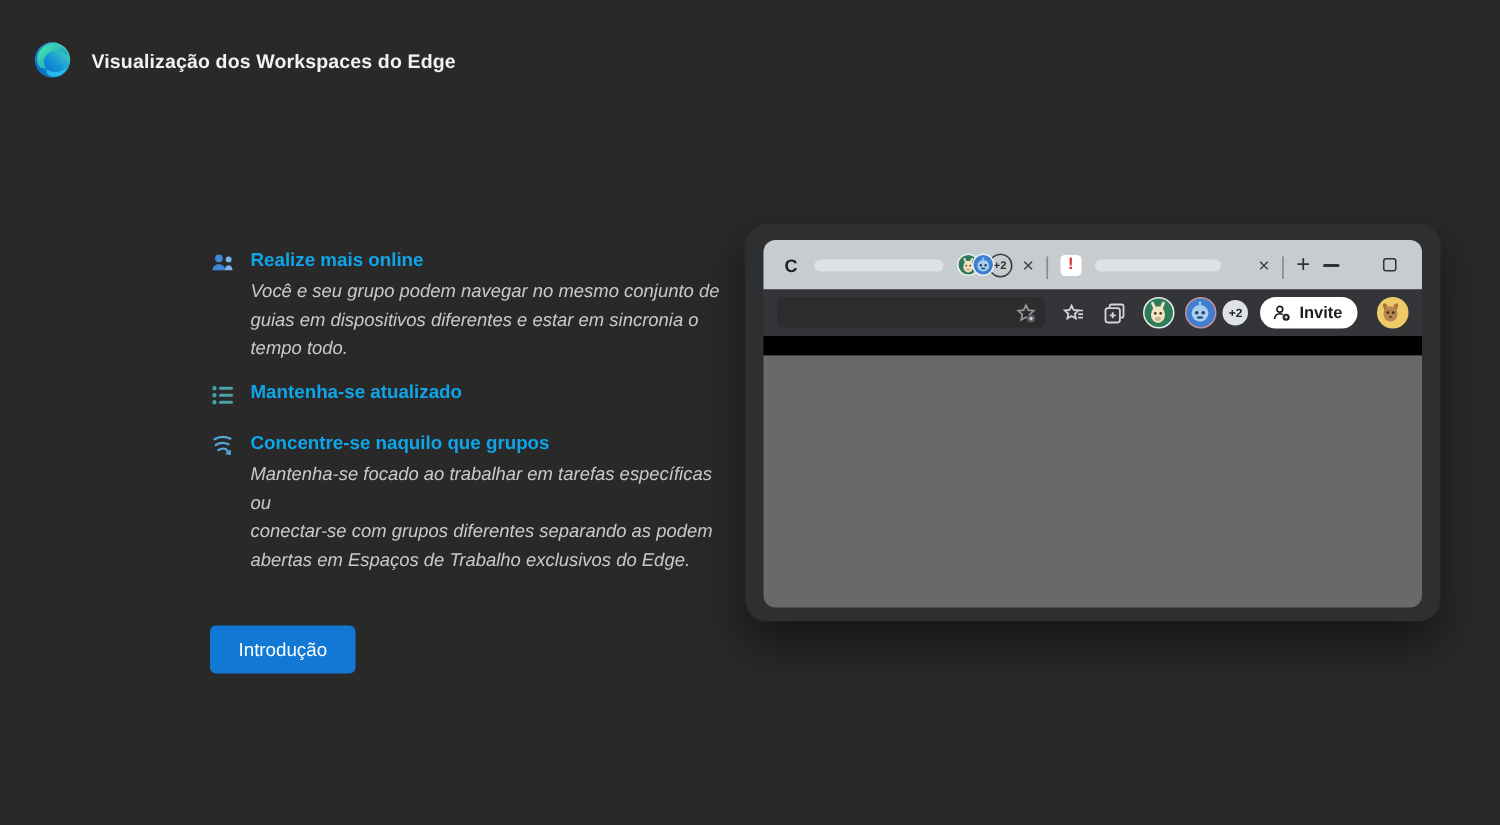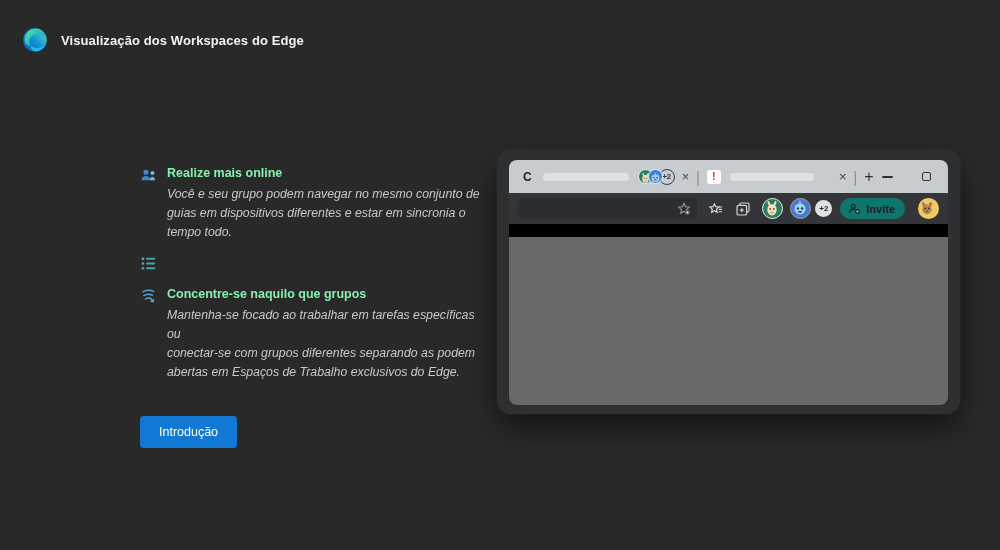--- a/index.html
+++ b/index.html
@@ -17,21 +17,21 @@
   .app-title { font-size: 13px; font-weight: 700; color: #f2f2f2; letter-spacing: .1px; }
 
   
   .left-col { position: absolute; left: 140px; top: 141px; width: 340px; }
   .hero { font-size: 27px; font-weight: 700; letter-spacing: .2px; }
   .hero .accent { color: #70dbcf; }
 
   .features { margin-top: 25px; }
   .feature { display: flex; gap: 10px; margin-bottom: 11px; }
   .feature-icon { width: 17px; flex: 0 0 17px; padding-top: 1px; }
-  .feature-title { font-size: 12.5px; font-weight: 700; color: #86efac; margin-bottom: 5px; }
+  .feature-title { font-size: 12.5px; font-weight: 700; color: #0ea5e9; margin-bottom: 5px; }
   .feature-body {
     font-size: 12.3px; line-height: 1.56; color: #c9c9c9;
     white-space: pre-line;
     font-style: italic;
   }
 
   .cta-button {
     margin-top: 23px; margin-left: 0;
     display: inline-block;
     background: #1178d4; color: #ffffff;
@@ -101,21 +101,21 @@
   .av-llama { background: #2f7d58; border: 1.5px solid #ececec; }
   .av-robot { background: #3f7fd2; border: 1.5px solid #c98f97; margin-left: -4px; }
   .member-overflow-badge {
     width: 17px; height: 17px; border-radius: 50%;
     background: #dfe2e5; color: #222325;
     font-size: 8px; font-weight: 700;
     display: flex; align-items: center; justify-content: center;
     margin-left: -7px; flex: 0 0 auto;
   }
   .invite-pill {
-    height: 21px; border-radius: 11px; background: #0f766e;
+    height: 21px; border-radius: 11px; background: #ffffff;
     display: flex; align-items: center; gap: 5px; padding: 0 10px 0 8px;
     margin-left: -3px; flex: 0 0 auto;
   }
   .invite-label { font-size: 11px; font-weight: 700; color: #1c1d1f; }
   .av-cat { background: #eecb67; margin-left: 2px; }
 
   .blackbar { height: 13px; background: #000000; }
   .page-content { flex: 1; background: #69696a; border-radius: 0 0 8px 8px; }
 </style>
 </head>
@@ -171,20 +171,21 @@
             <rect x="2" y="3" width="3" height="3" rx="0.8"></rect>
               <rect x="7" y="3.3" width="11" height="2.4" rx="1.2"></rect>
             <rect x="2" y="8.5" width="3" height="3" rx="0.8"></rect>
               <rect x="7" y="8.8" width="11" height="2.4" rx="1.2"></rect>
             <rect x="2" y="14" width="3" height="3" rx="0.8"></rect>
               <rect x="7" y="14.3" width="11" height="2.4" rx="1.2"></rect>
           </g>
         </svg>
       </span>
       <div>
+        <div class="feature-title">Mantenha-se atualizado</div>
       </div>
     </div>
 
     <div class="feature">
       <span class="feature-icon">
         <svg width="17" height="17" viewBox="0 0 20 20" fill="none" stroke="#54a7d4" stroke-width="1.8" stroke-linecap="round">
           <path d="M3.5 4.5 q6 -3.5 12.5 -0.5"></path>
           <path d="M4.5 9 q5 -3 10 -0.5"></path>
           <path d="M6.5 13 q3.5 -2 6.5 -0.5"></path>
           <path d="M13.5 13.5 l2 2.5"></path>

